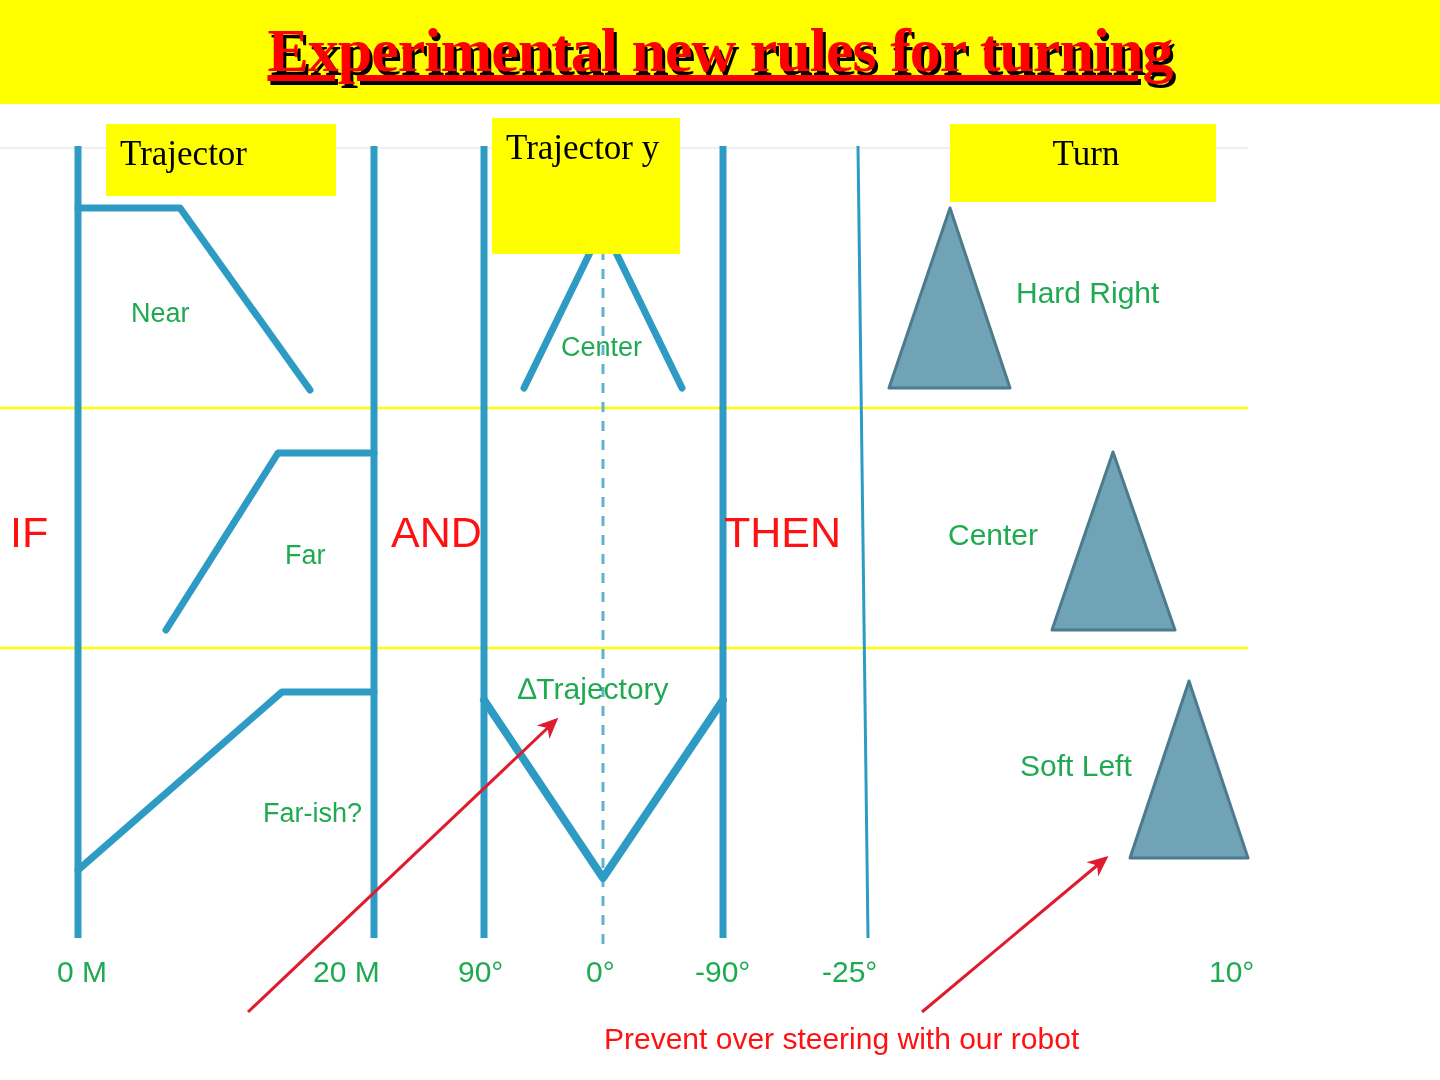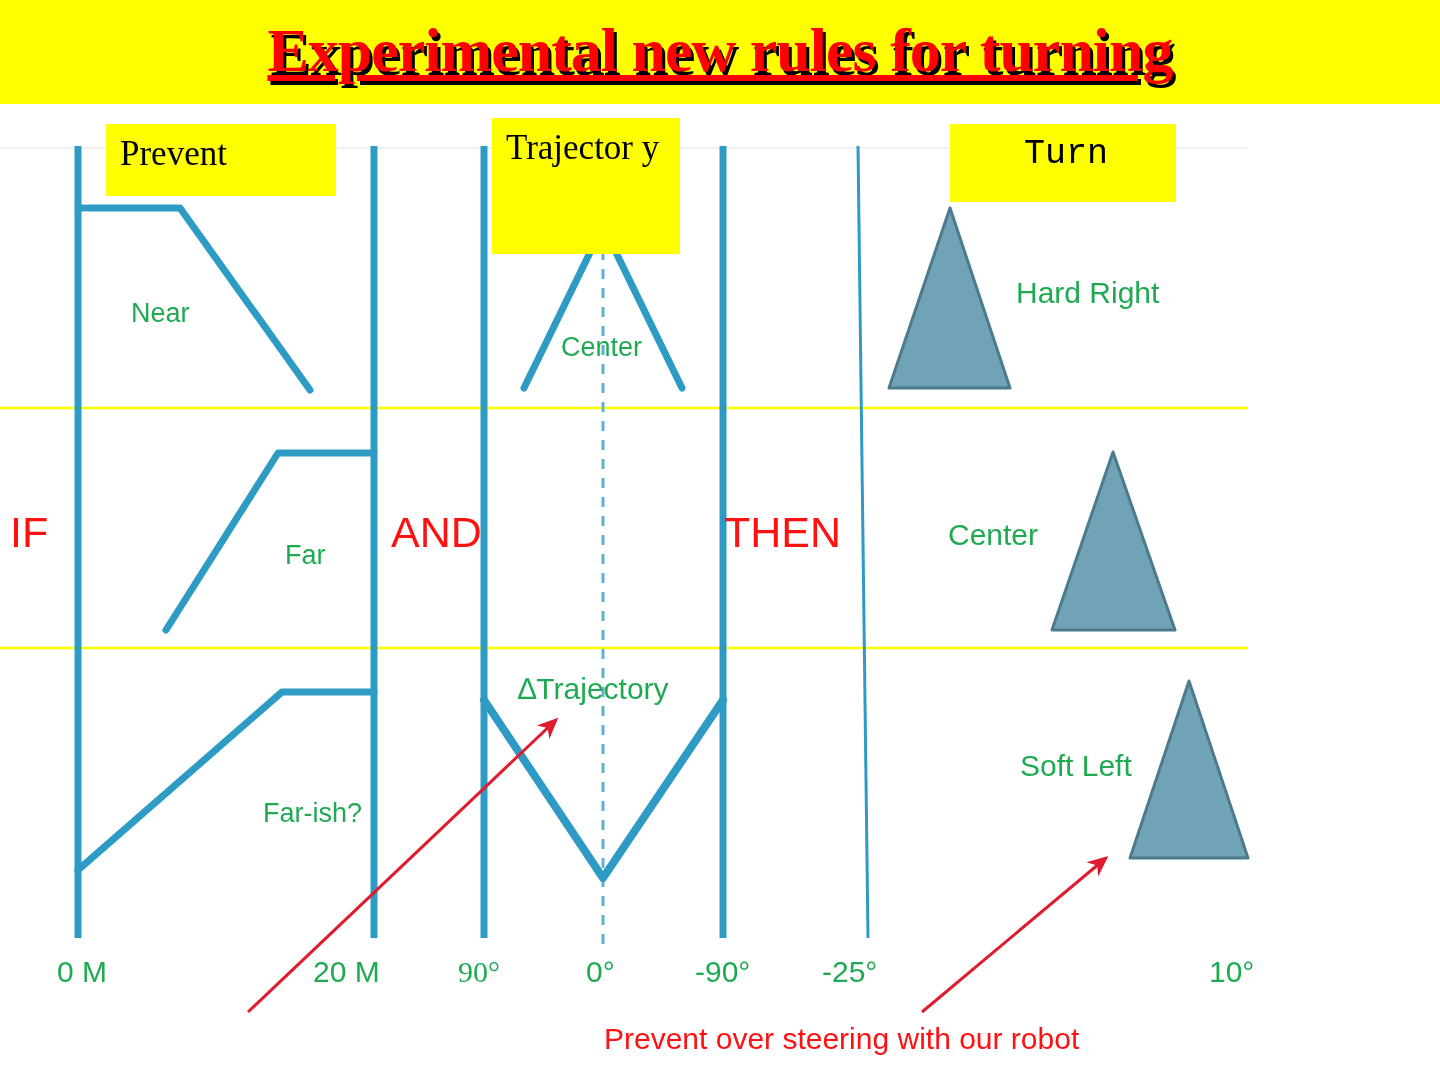--- a/index.html
+++ b/index.html
@@ -27,21 +27,21 @@
   
   .chip{
     position:absolute;background:#ffff00;color:#000000;
     font-family:"Liberation Serif","DejaVu Serif",serif;
     font-size:35px;line-height:44px;
     padding:8px 10px 10px 14px;box-sizing:border-box;
     z-index:40;
   }
   #chip-distance{left:106px;top:124px;width:230px;height:72px;}
   #chip-trajectory{left:492px;top:118px;width:188px;height:136px;}
-  #chip-turn{left:950px;top:124px;width:226px;height:78px;text-align:center;padding-left:16px;font-family:Liberation Mono, monospace;}
+  #chip-turn{left:950px;top:124px;width:266px;height:78px;text-align:center;padding-left:16px;}
 
   
   #art{position:absolute;left:0;top:0;width:1440px;height:1080px;z-index:10;}
 
   
   .lbl{position:absolute;white-space:nowrap;z-index:30;}
   .lbl-green{color:#1faa52;font-size:27px;font-family:"Liberation Sans",sans-serif;text-align:right;}
   .lbl-green-big{color:#1faa52;font-size:30px;font-family:"Liberation Sans",sans-serif;}
   .lbl-axis{color:#1faa52;font-size:30px;font-family:"Liberation Sans",sans-serif;}
   .lbl-red-kw{color:#ff1111;font-size:43px;font-family:"Liberation Sans",sans-serif;}
@@ -95,21 +95,21 @@
     <defs>
       <marker id="arrowRed" viewBox="0 0 10 10" refX="8.5" refY="5" markerWidth="7" markerHeight="7" orient="auto-start-reverse">
         <path d="M 0 0.6 L 10 5 L 0 9.4 L 3 5 Z" fill="#e01b2e"></path>
       </marker>
     </defs>
     <line x1="248" y1="1012" x2="556" y2="720" stroke="#e01b2e" stroke-width="3" marker-end="url(#arrowRed)"></line>
     <line x1="922" y1="1012" x2="1106" y2="858" stroke="#e01b2e" stroke-width="3" marker-end="url(#arrowRed)"></line>
   </svg>
 
   <div class="chip" id="chip-distance">
-    <span>Prevent</span>
+    <span>Trajector</span>
   </div>
   <div class="chip" id="chip-trajectory">
     <span>Trajector y</span>
   </div>
   <div class="chip" id="chip-turn">
     <span>Turn</span>
   </div>
 
   <div class="lbl lbl-green" style="left:131px;top:298px;">Near</div>
   <div class="lbl lbl-green" style="left:561px;top:332px;">Center</div>
@@ -119,21 +119,21 @@
   <div class="lbl lbl-green-big" style="left:1016px;top:276px;">Hard Right</div>
   <div class="lbl lbl-green-big" style="left:948px;top:518px;">Center</div>
   <div class="lbl lbl-green-big" style="left:1020px;top:749px;">Soft Left</div>
 
   <div class="lbl lbl-red-kw" style="left:10px;top:508px;">IF</div>
   <div class="lbl lbl-red-kw" style="left:391px;top:508px;">AND</div>
   <div class="lbl lbl-red-kw" style="left:724px;top:508px;">THEN</div>
 
   <div class="lbl lbl-axis" style="left:57px;top:955px;">0 M</div>
   <div class="lbl lbl-axis" style="left:313px;top:955px;">20 M</div>
-  <div class="lbl lbl-axis" style="left:458px;top:955px;font-family:Liberation Serif, serif;">90°</div>
+  <div class="lbl lbl-axis" style="left:458px;top:955px;">90°</div>
   <div class="lbl lbl-axis" style="left:586px;top:955px;">0°</div>
   <div class="lbl lbl-axis" style="left:695px;top:955px;">-90°</div>
   <div class="lbl lbl-axis" style="left:822px;top:955px;text-align:center;">-25°</div>
   <div class="lbl lbl-axis" style="left:1209px;top:955px;">10°</div>
 
   <div class="lbl lbl-red-note" style="left:604px;top:1022px;">Prevent over steering with our robot</div>
 
 </div>
 
 </body></html>

